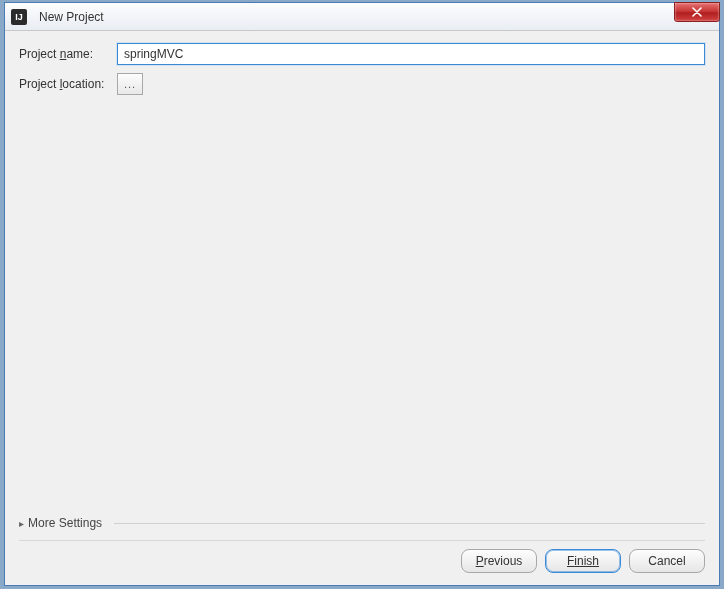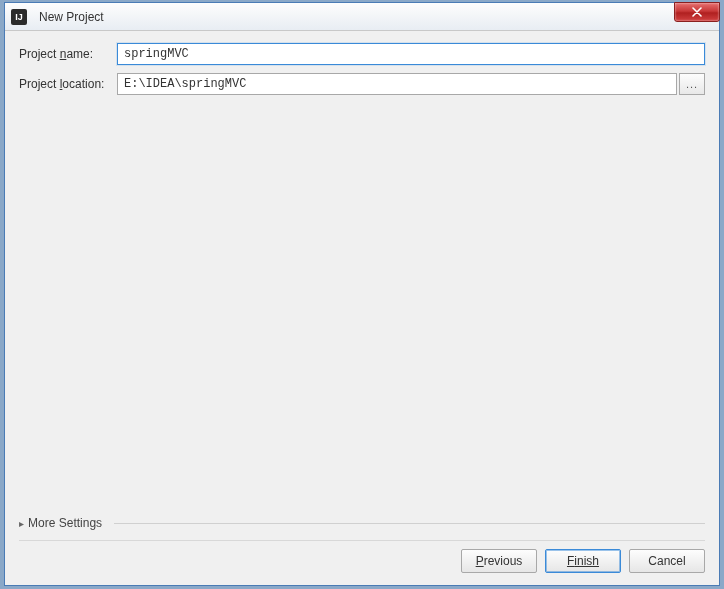--- a/index.html
+++ b/index.html
@@ -89,21 +89,21 @@
     }
     .form-label .underline {
       text-decoration: underline;
     }
     .text-input {
       flex: 1;
       height: 22px;
       border: 1px solid #a8a8a8;
       background: #fff;
       padding: 2px 6px;
-      font-family: Liberation Mono, monospace;
+      font-family: Liberation Sans, sans-serif;
       font-size: 12px;
       color: #333;
     }
     .text-input.focused {
       border: 1px solid #3a8ad8;
       box-shadow: 0 0 0 1px rgba(58,138,216,0.15);
     }
     .browse-btn {
       width: 26px;
       height: 22px;
@@ -150,21 +150,21 @@
     .btn {
       min-width: 76px;
       height: 24px;
       border: 1px solid #a8a8a8;
       background: linear-gradient(to bottom, #fdfdfd, #e6e6e6);
       cursor: pointer;
       font-family: inherit;
       font-size: 12px;
       color: #333;
       padding: 0 10px;
-      border-radius: 2px;
+      border-radius: 8px;
     }
     .btn.primary {
       border: 1px solid #3a8ad8;
       box-shadow: 0 0 0 1px rgba(58,138,216,0.5) inset;
       background: linear-gradient(to bottom, #fdfdfd, #e6e6e6);
       text-decoration: underline;
     }
     .btn .ul {
       text-decoration: underline;
     }
@@ -185,21 +185,20 @@
 
   <div class="content">
 
     <div class="form-row">
       <label class="form-label"><span>Project </span><span class="underline">n</span><span>ame:</span></label>
       <input type="text" class="text-input focused" value="springMVC" style="">
     </div>
 
     <div class="form-row">
       <label class="form-label"><span>Project </span><span class="underline">l</span><span>ocation:</span></label>
-      <input type="text" class="text-input" value="E:\IDEA\springMVC" style="">
       <button class="browse-btn">...</button>
     </div>
 
     <div class="spacer"></div>
 
     <div class="more-settings">
       <span class="arrow">▸</span>
       <span>More Settings</span>
       <span class="line"></span>
     </div>

